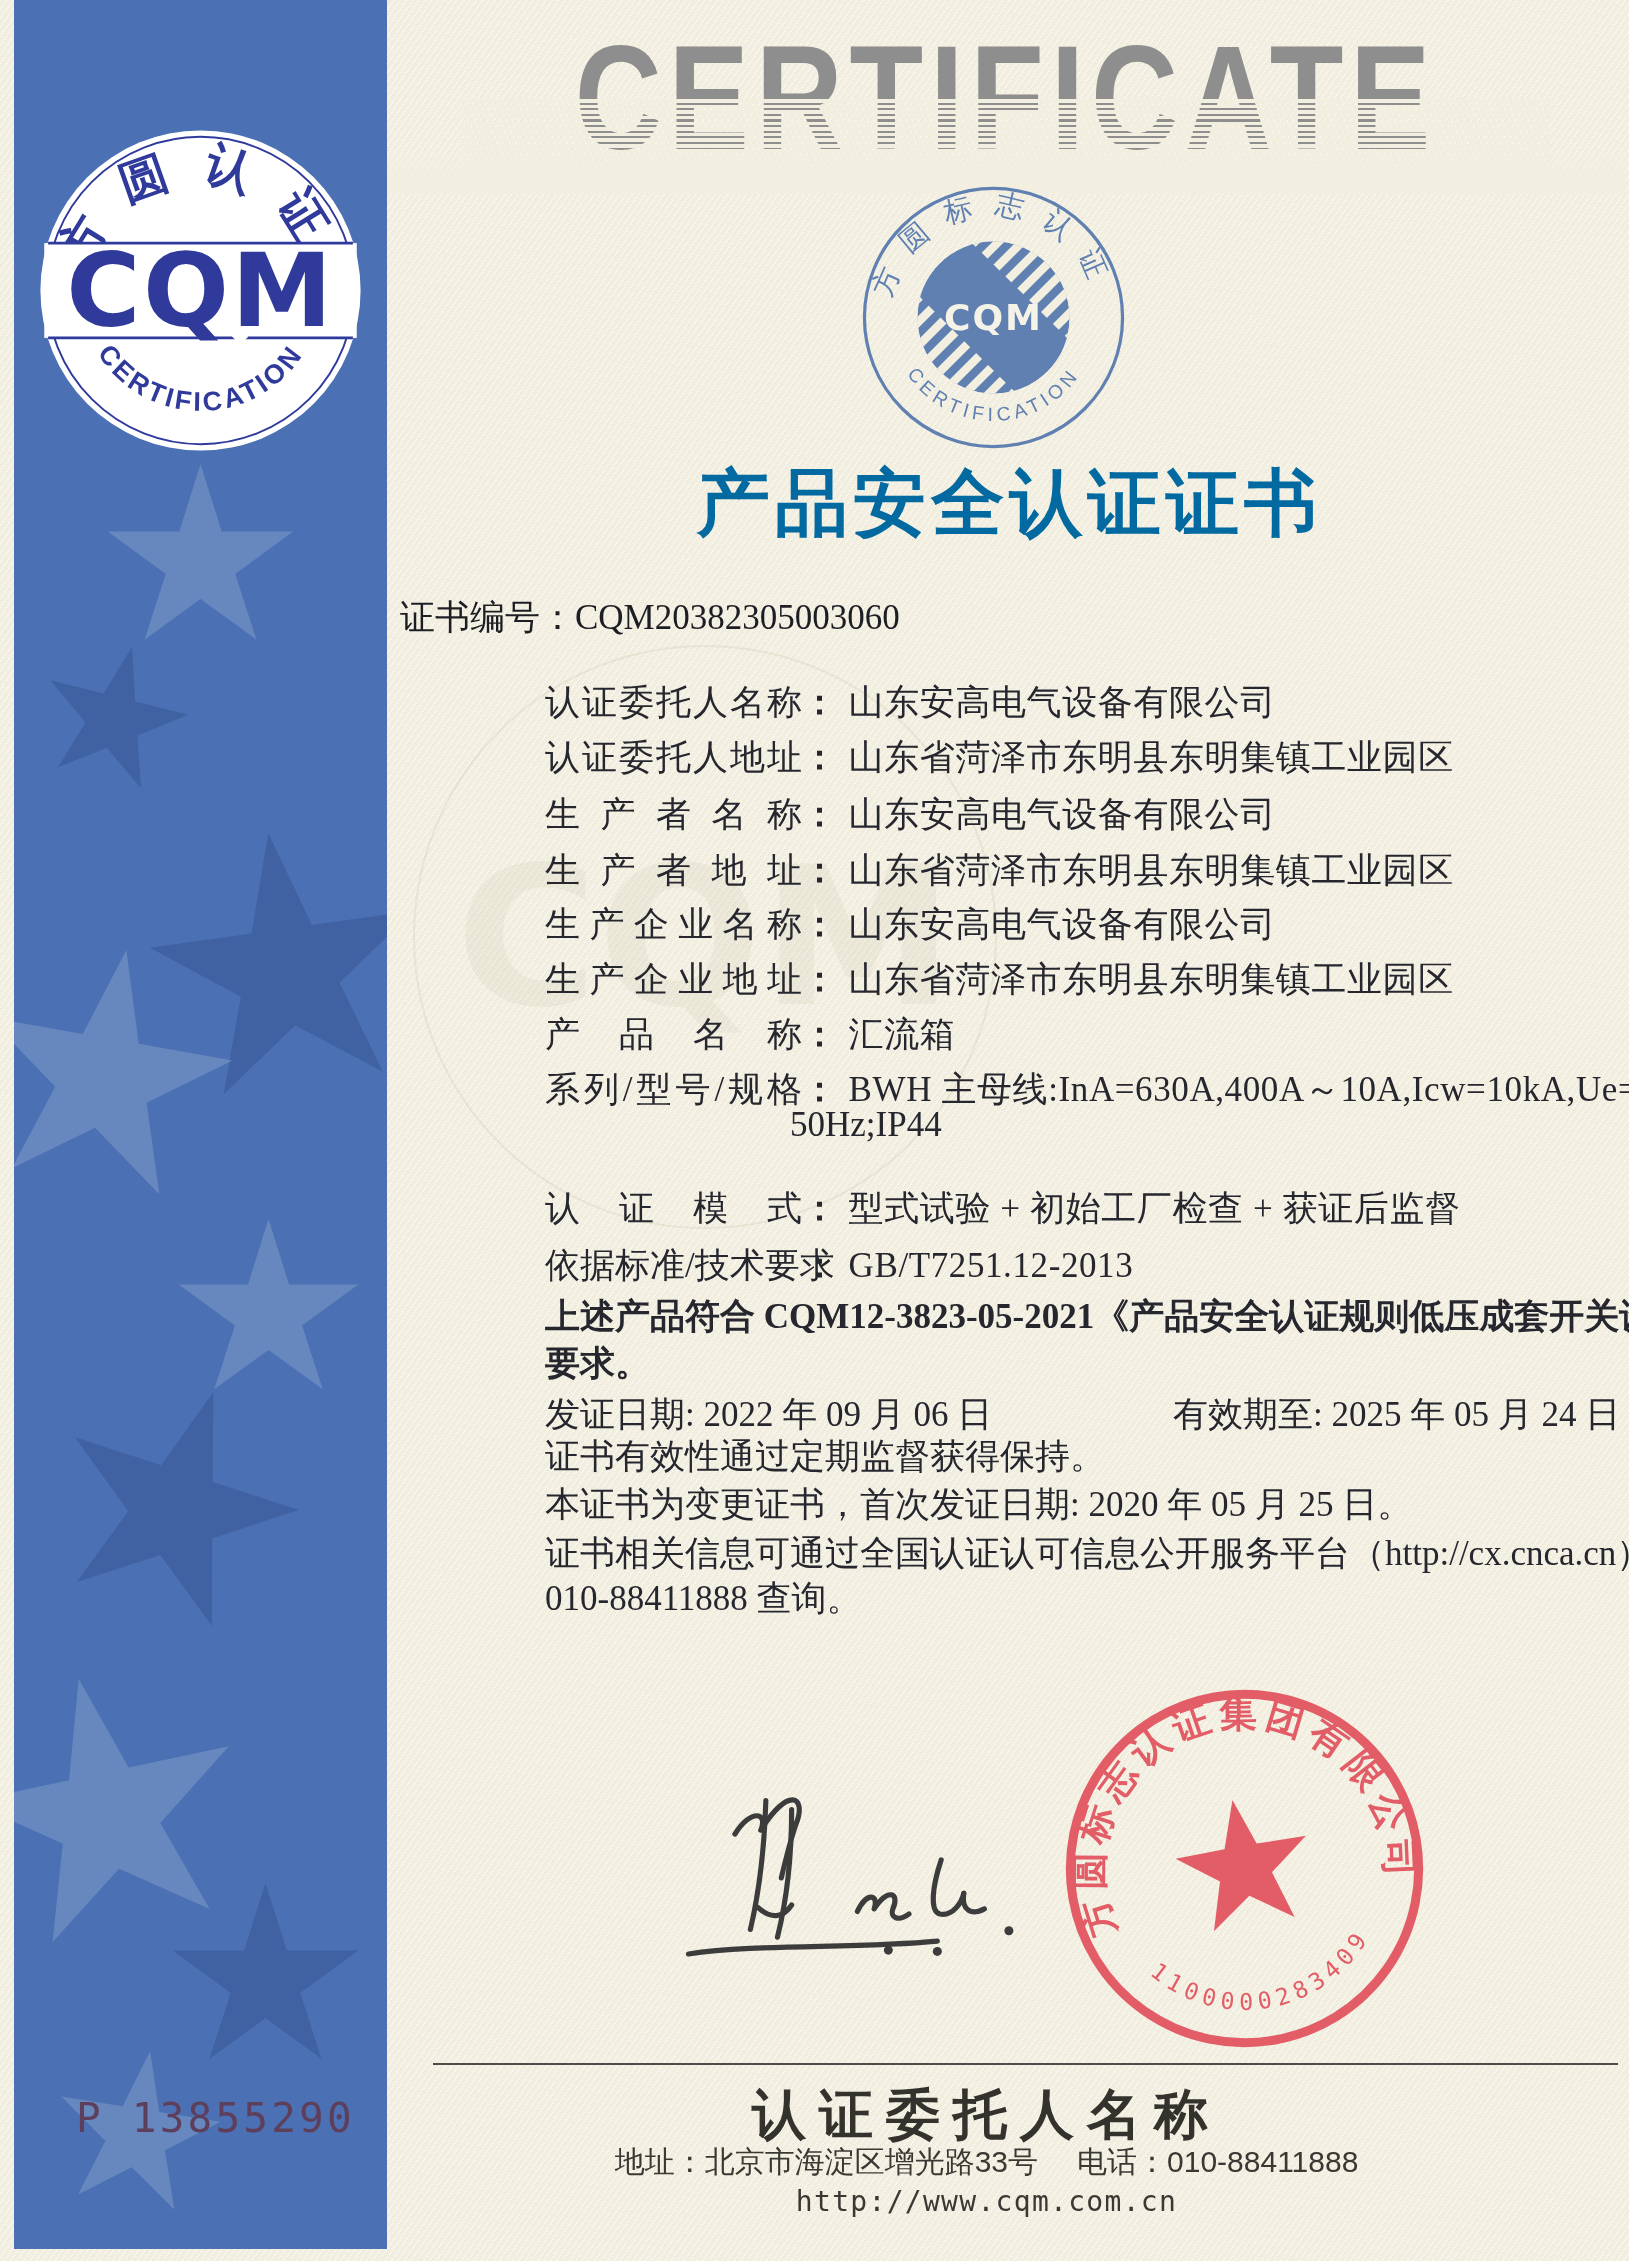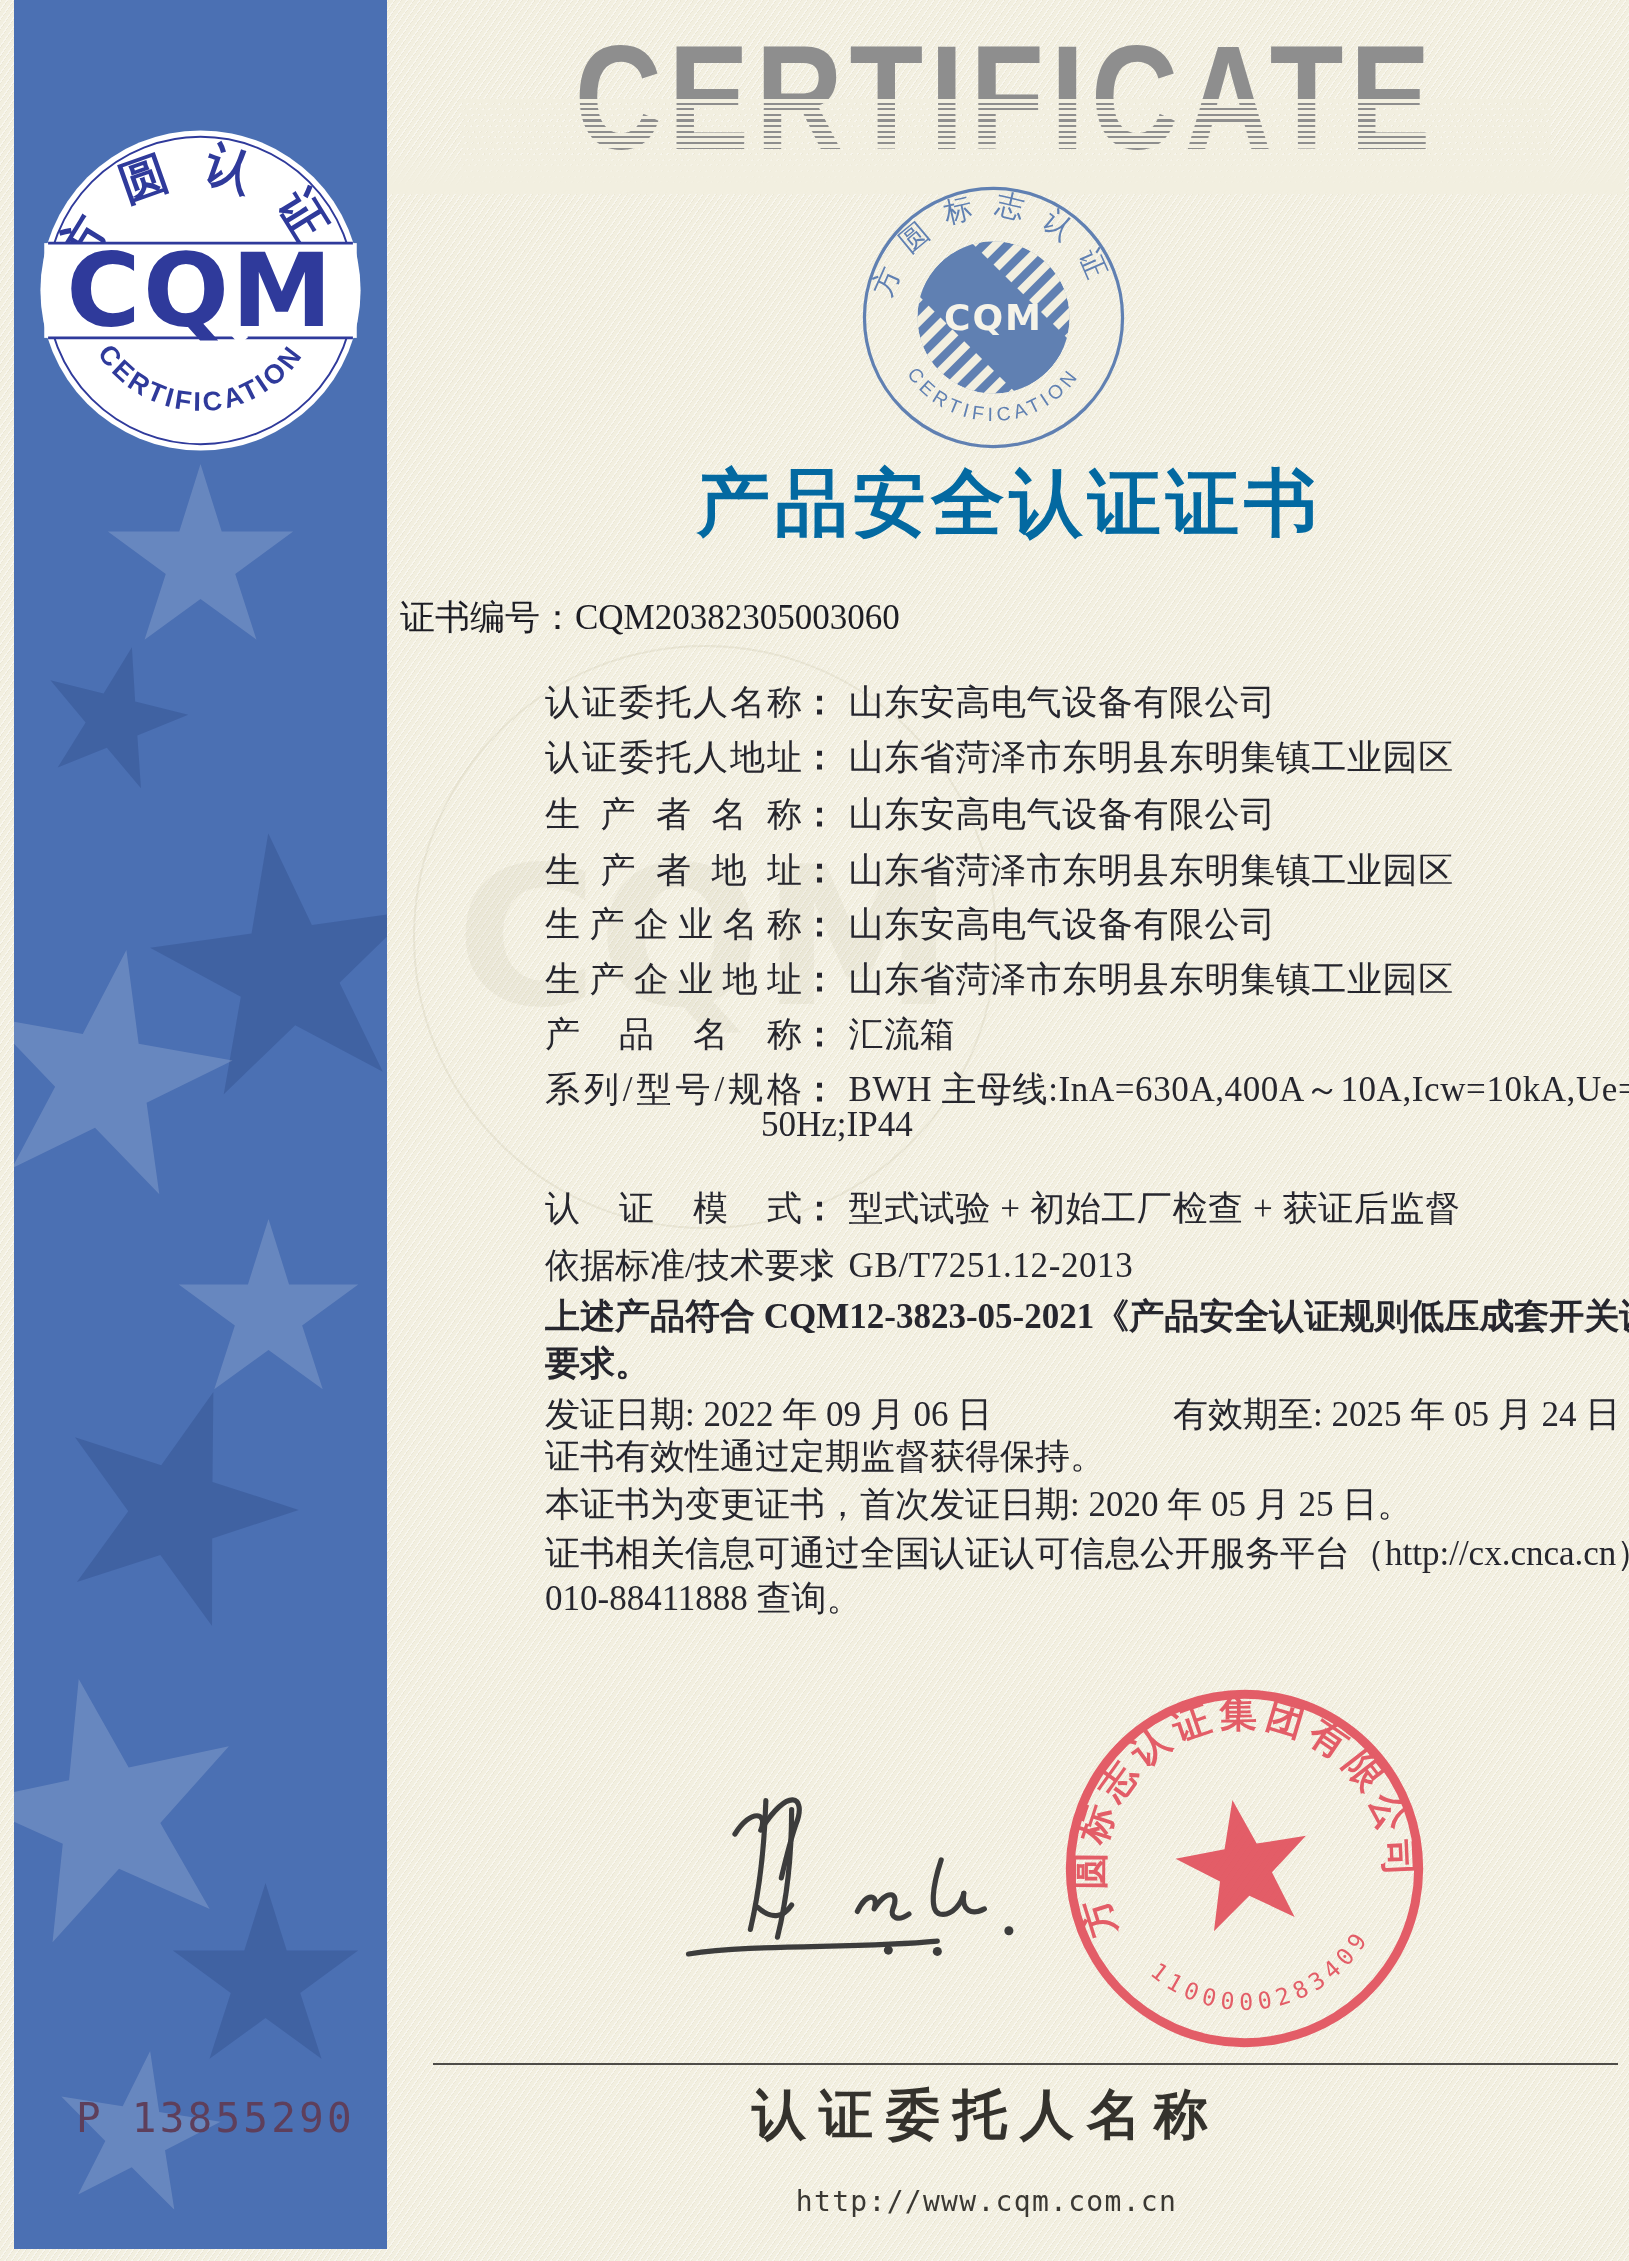--- a/index.html
+++ b/index.html
@@ -36,21 +36,21 @@
   
   .title{position:absolute;left:400px;top:455px;width:1219px;text-align:center;z-index:2;
     font-size:73px;font-weight:bold;letter-spacing:5.2px;color:#0369a1;}
   .certno{position:absolute;left:400px;top:594px;width:1219px;z-index:2;font-size:35px;color:#1d1d24;}
   
   .frow{position:absolute;left:545px;width:1090px;font-size:35px;line-height:44px;z-index:2;white-space:nowrap;}
   .flabel{display:inline-block;width:257px;text-align:justify;text-align-last:justify;font-weight:normal;vertical-align:top;}
   .fcolon{font-weight:bold;margin-right:11.6px;}
   .fvalue{letter-spacing:0.6px;}
   .bold{font-weight:bold;}
-  .cont{position:absolute;left:761px;font-size:35px;z-index:2;}
+  .cont{position:absolute;left:790px;font-size:35px;z-index:2;}
   .expiry{position:absolute;left:628px;top:0;}
   
   .stamp{position:absolute;left:1051px;top:1675px;z-index:4;transform:rotate(-10deg);opacity:.93;}
   
   .signature{position:absolute;left:664px;top:1758px;z-index:3;}
   
   .footer-line{position:absolute;left:433px;top:2063px;width:1185px;height:1.9px;background:#4e4c48;z-index:2;}
   .footer-org{position:absolute;left:400px;top:2079px;width:1173px;text-align:center;z-index:2;
     font-size:54px;font-weight:bold;letter-spacing:13px;color:#34322d;}
   .footer-addr{position:absolute;left:400px;top:2142px;width:1173px;text-align:center;z-index:2;
@@ -215,16 +215,19 @@
       <textPath href="#st-top" startOffset="50%" text-anchor="middle">方圆标志认证集团有限公司</textPath>
     </text>
     <path id="st-bot" d="M 92,375 A 222,222 0 0 0 508,375" fill="none"></path>
     <text font-family="DejaVu Sans Mono, monospace" font-size="36" fill="#e2525e" letter-spacing="9">
       <textPath href="#st-bot" startOffset="50%" text-anchor="middle">1100000283409</textPath>
     </text>
   </svg>
 
   <div class="footer-line"></div>
   <div class="footer-org">认证委托人名称</div>
+  <div class="footer-addr">
+    <span>地址：北京市海淀区增光路33号</span><span class="gap"></span><span>电话：010-88411888</span>
+  </div>
   <div class="footer-url">http://www.cqm.com.cn</div>
 
 </div>
 
 
 </body></html>

